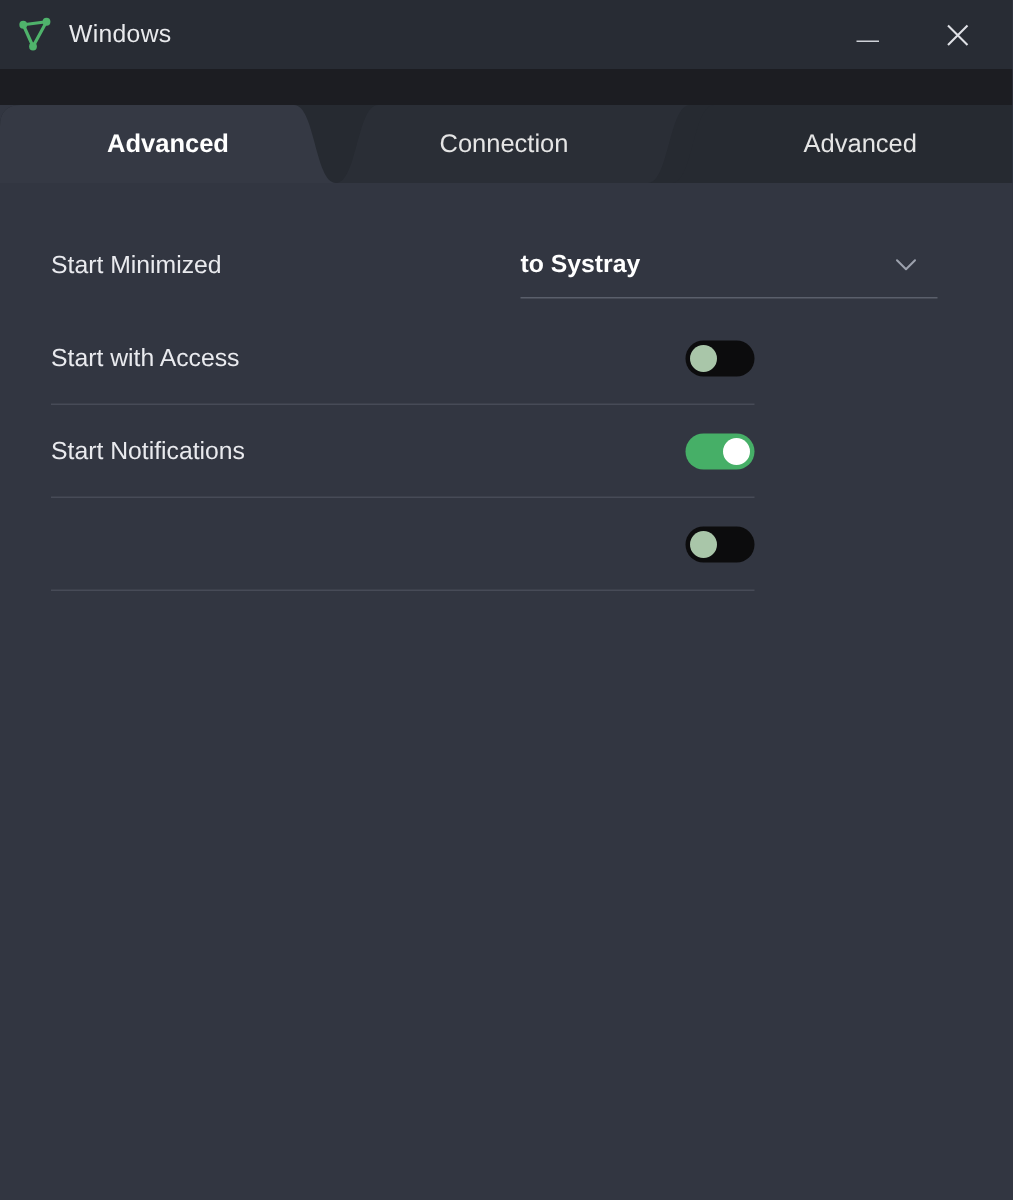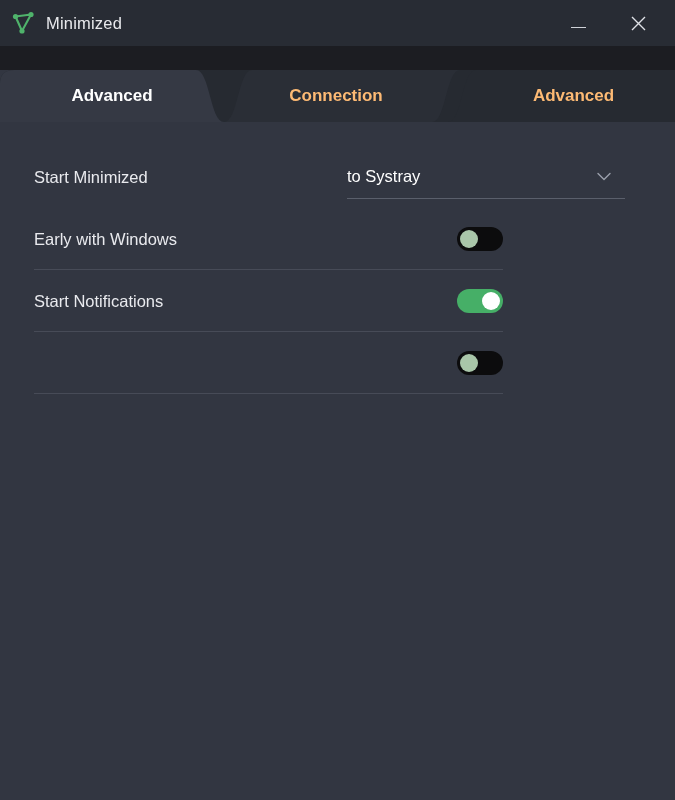--- a/index.html
+++ b/index.html
@@ -69,21 +69,21 @@
   .tabbar svg { display:block; }
   .tab-label {
     position:absolute;
     top:70px;
     height:52px;
     display:flex; align-items:center; justify-content:center;
     font-size:17px;
     pointer-events:auto;
   }
   .tab-label.active { color:#ffffff; font-weight:600; }
-  .tab-label.inactive { color:#fdba74; font-weight:700; }
+  .tab-label.inactive { color:#e5e5e5; font-weight:400; }
   #tab-general   { left:0px;   width:224px; }
   #tab-connection{ left:224px; width:224px; }
   #tab-advanced  { left:460px; width:227px; }
 
   
   .content {
     position:absolute; left:0; top:122px;
     width:675px; height:678px;
     background:#323641;
   }
@@ -115,21 +115,21 @@
     position:absolute;
     left:313px;
     width:278px;
     height:44px;
     display:flex; align-items:center;
     border-bottom:1px solid #5a5f6b;
     cursor:default;
   }
   .dropdown-value {
     font-size:16.5px;
-    font-weight:normal;
+    font-weight:bold;
     color:#ffffff;
     flex:1;
   }
   .chev {
     width:14px; height:9px;
     flex:none; margin-right:14px;
   }
 
   
   .toggle {
@@ -157,21 +157,21 @@
 
 <div id="app">
 
   <div class="titlebar">
     <svg class="logo" viewBox="0 0 30 30">
       <path d="M7.5 8.5 L23 6.5 L14 23 Z" fill="none" stroke="#4fb36b" stroke-width="2.1" stroke-linejoin="round"></path>
       <circle cx="7.5" cy="8.5" r="2.6" fill="#4fb36b"></circle>
       <circle cx="23" cy="6.5" r="2.6" fill="#4fb36b"></circle>
       <circle cx="14" cy="23" r="2.6" fill="#4fb36b"></circle>
     </svg>
-    <span class="title-text">Minimized</span>
+    <span class="title-text">Windows</span>
 
     <div class="win-buttons">
       <div class="win-btn min">
         <span class="glyph-min"></span>
       </div>
       <div class="win-btn close">
         <svg width="19" height="19" viewBox="0 0 19 19">
           <path d="M3 3 L16 16 M16 3 L3 16" stroke="#dfe1e6" stroke-width="1.4" fill="none"></path>
         </svg>
       </div>
@@ -204,21 +204,21 @@
         <span class="row-label">Start Minimized</span>
         <div class="dropdown">
           <span class="dropdown-value">to Systray</span>
           <svg class="chev" viewBox="0 0 14 9">
             <path d="M1 1.5 L7 7.5 L13 1.5" fill="none" stroke="#9ba0ac" stroke-width="1.4" stroke-linecap="round" stroke-linejoin="round"></path>
           </svg>
         </div>
       </div>
 
       <div class="row">
-        <span class="row-label">Early with Windows</span>
+        <span class="row-label">Start with Access</span>
         <div class="toggle off">
           <span class="knob"></span>
         </div>
         <div class="divider"></div>
       </div>
 
       <div class="row">
         <span class="row-label">Start Notifications</span>
         <div class="toggle on">
           <span class="knob"></span>

